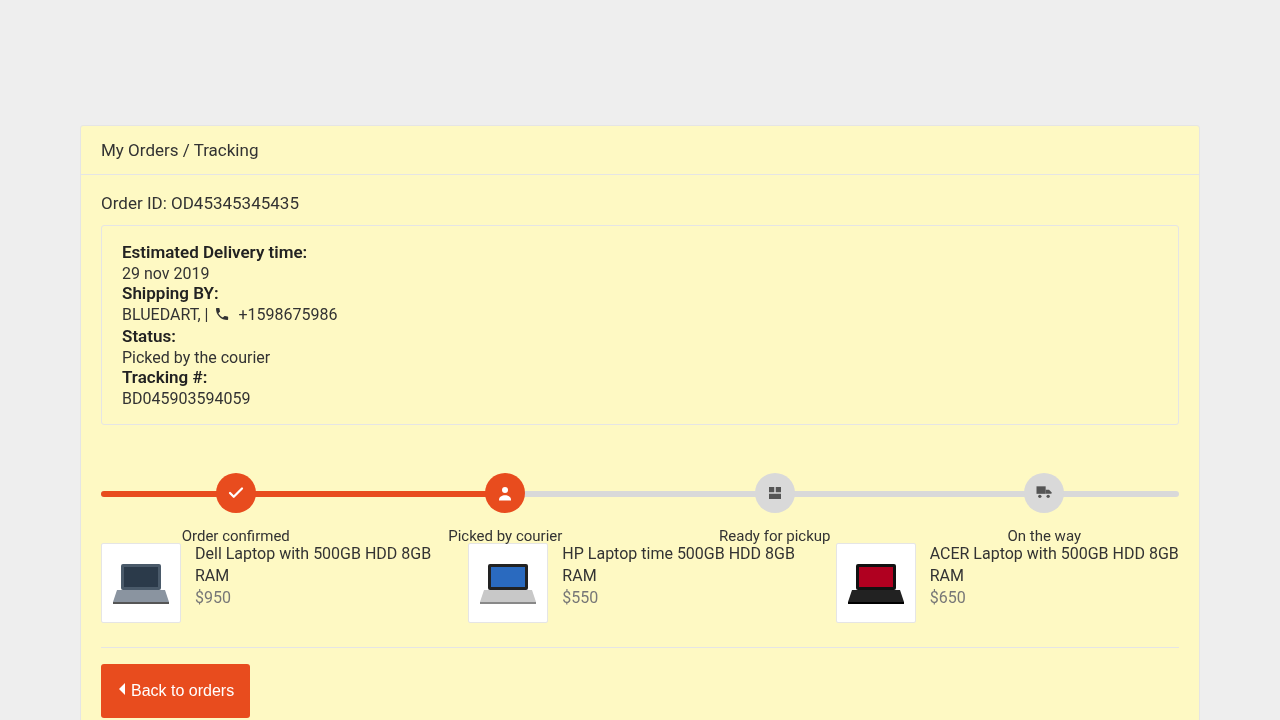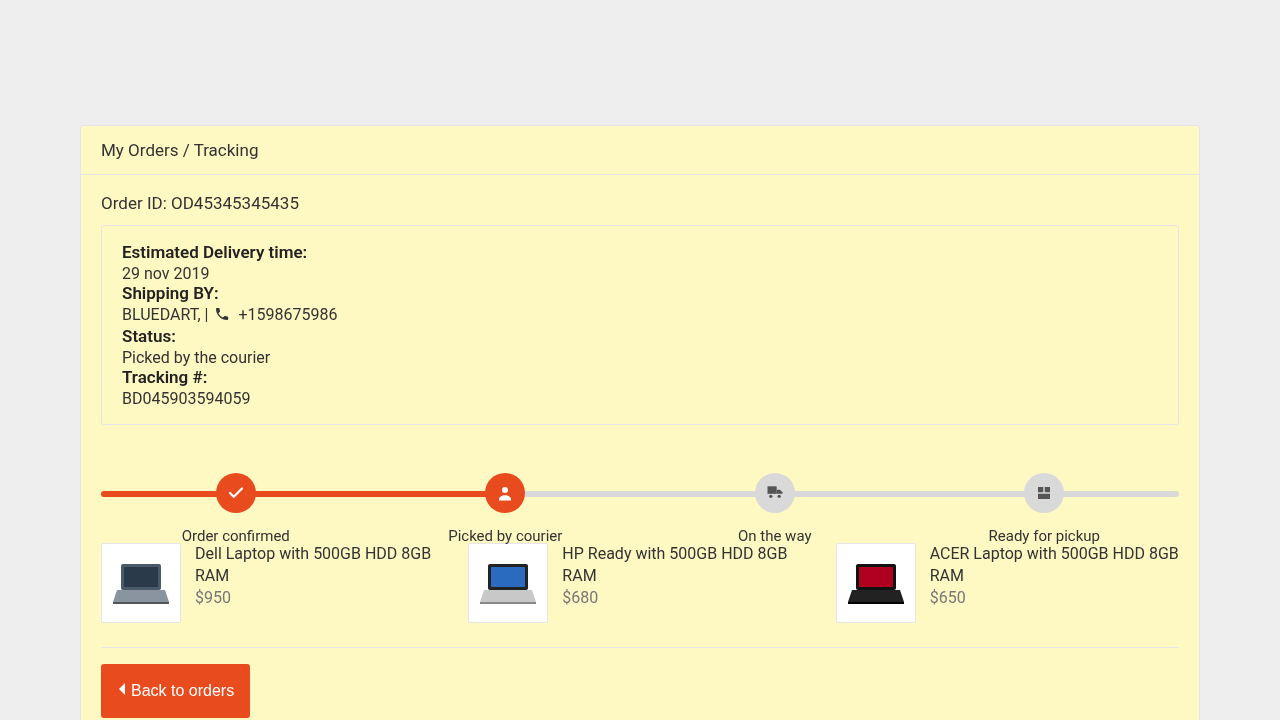--- a/index.html
+++ b/index.html
@@ -162,38 +162,38 @@
           <div class="dot">
             <svg width="18" height="18" viewBox="0 0 24 24" fill="currentColor">
                 <circle cx="12" cy="8" r="4"></circle>
                 <path d="M4 21c0-4 4-6 8-6s8 2 8 6v1H4z"></path>
               </svg>
           </div>
           <div class="label">Picked by courier</div>
         </div>
         <div class="step">
           <div class="dot">
+            <svg width="18" height="18" viewBox="0 0 24 24" fill="currentColor">
+                <rect x="4" y="4" width="7" height="7"></rect>
+                <rect x="13" y="4" width="7" height="7"></rect>
+                <rect x="4" y="13" width="16" height="7"></rect>
+              </svg>
+          </div>
+          <div class="label">Ready for pickup</div>
+        </div>
+        <div class="step">
+          <div class="dot">
             <svg width="20" height="20" viewBox="0 0 24 24" fill="currentColor">
                 <path d="M3 4h11v9H3z"></path>
                 <path d="M14 8h4l3 3v2h-7z"></path>
                 <circle cx="7" cy="16" r="2"></circle>
                 <circle cx="17" cy="16" r="2"></circle>
               </svg>
           </div>
           <div class="label">On the way</div>
-        </div>
-        <div class="step">
-          <div class="dot">
-            <svg width="18" height="18" viewBox="0 0 24 24" fill="currentColor">
-                <rect x="4" y="4" width="7" height="7"></rect>
-                <rect x="13" y="4" width="7" height="7"></rect>
-                <rect x="4" y="13" width="16" height="7"></rect>
-              </svg>
-          </div>
-          <div class="label">Ready for pickup</div>
         </div>
       </div>
 
       <div class="items">
         <div class="item">
           <div class="item-img">
             <svg class="lap" viewBox="0 0 60 46">
                 <rect x="10" y="4" width="40" height="26" rx="2" fill="#4a5a6a"></rect>
                 <rect x="13" y="7" width="34" height="20" fill="#2b3a4a"></rect>
                 <polygon points="6,30 54,30 58,42 2,42" fill="#8a94a0"></polygon>
@@ -208,22 +208,22 @@
         <div class="item">
           <div class="item-img">
             <svg class="lap" viewBox="0 0 60 46">
                 <rect x="10" y="4" width="40" height="26" rx="2" fill="#222"></rect>
                 <rect x="13" y="7" width="34" height="20" fill="#2a6abf"></rect>
                 <polygon points="6,30 54,30 58,42 2,42" fill="#c8c8c8"></polygon>
                 <rect x="2" y="42" width="56" height="2" fill="#888"></rect>
               </svg>
           </div>
           <div class="item-info">
-            <div class="title">HP Ready with 500GB HDD 8GB RAM</div>
-            <div class="price">$680</div>
+            <div class="title">HP Laptop time 500GB HDD 8GB RAM</div>
+            <div class="price">$550</div>
           </div>
         </div>
         <div class="item">
           <div class="item-img">
             <svg class="lap" viewBox="0 0 60 46">
                 <rect x="10" y="4" width="40" height="26" rx="2" fill="#111"></rect>
                 <rect x="13" y="7" width="34" height="20" fill="#b00020"></rect>
                 <polygon points="6,30 54,30 58,42 2,42" fill="#222"></polygon>
                 <rect x="2" y="42" width="56" height="2" fill="#000"></rect>
               </svg>

